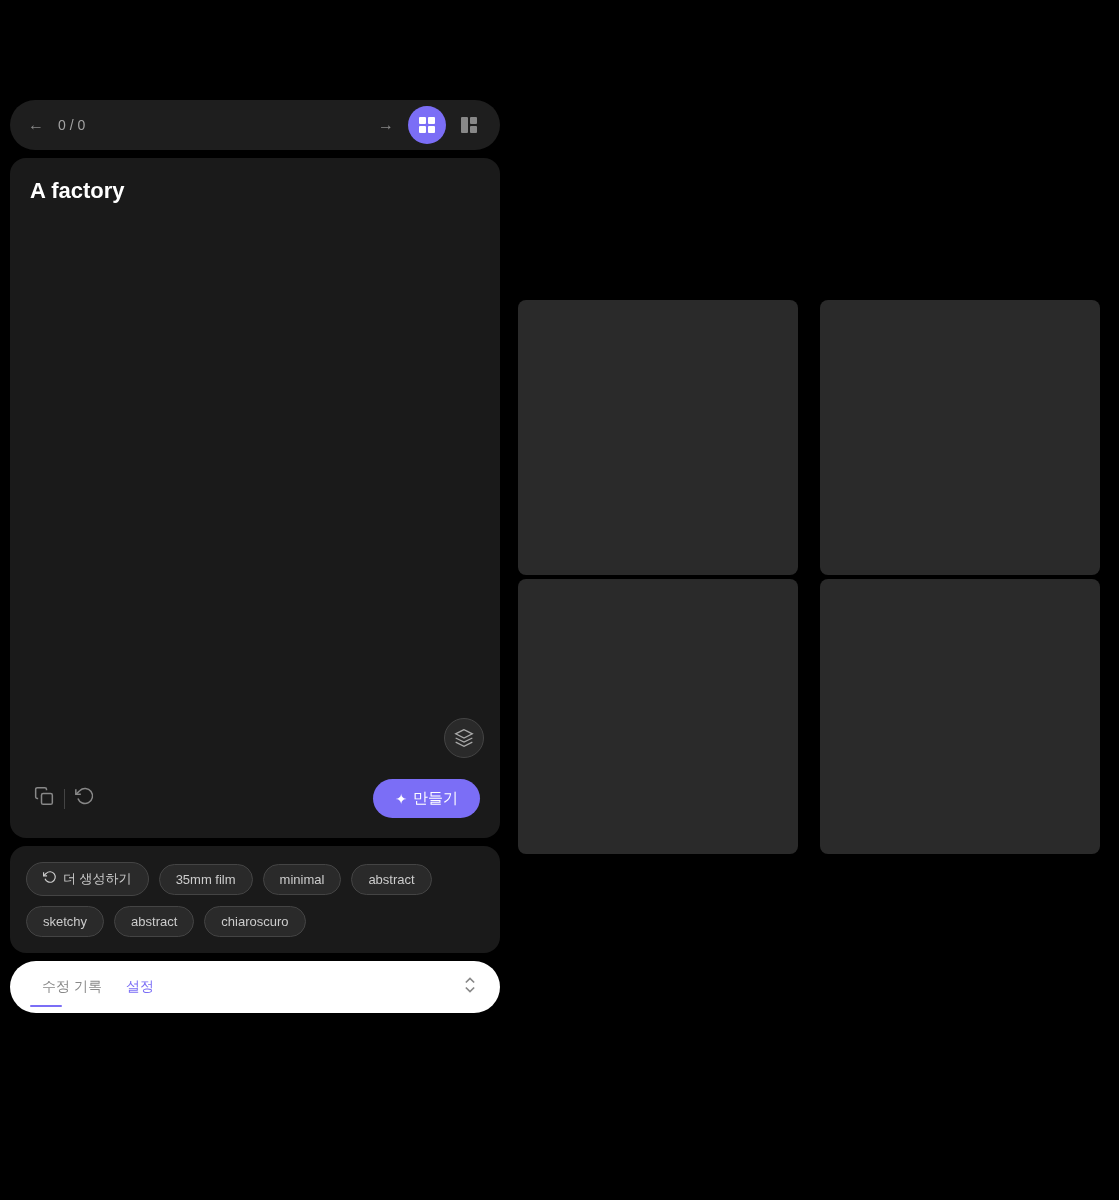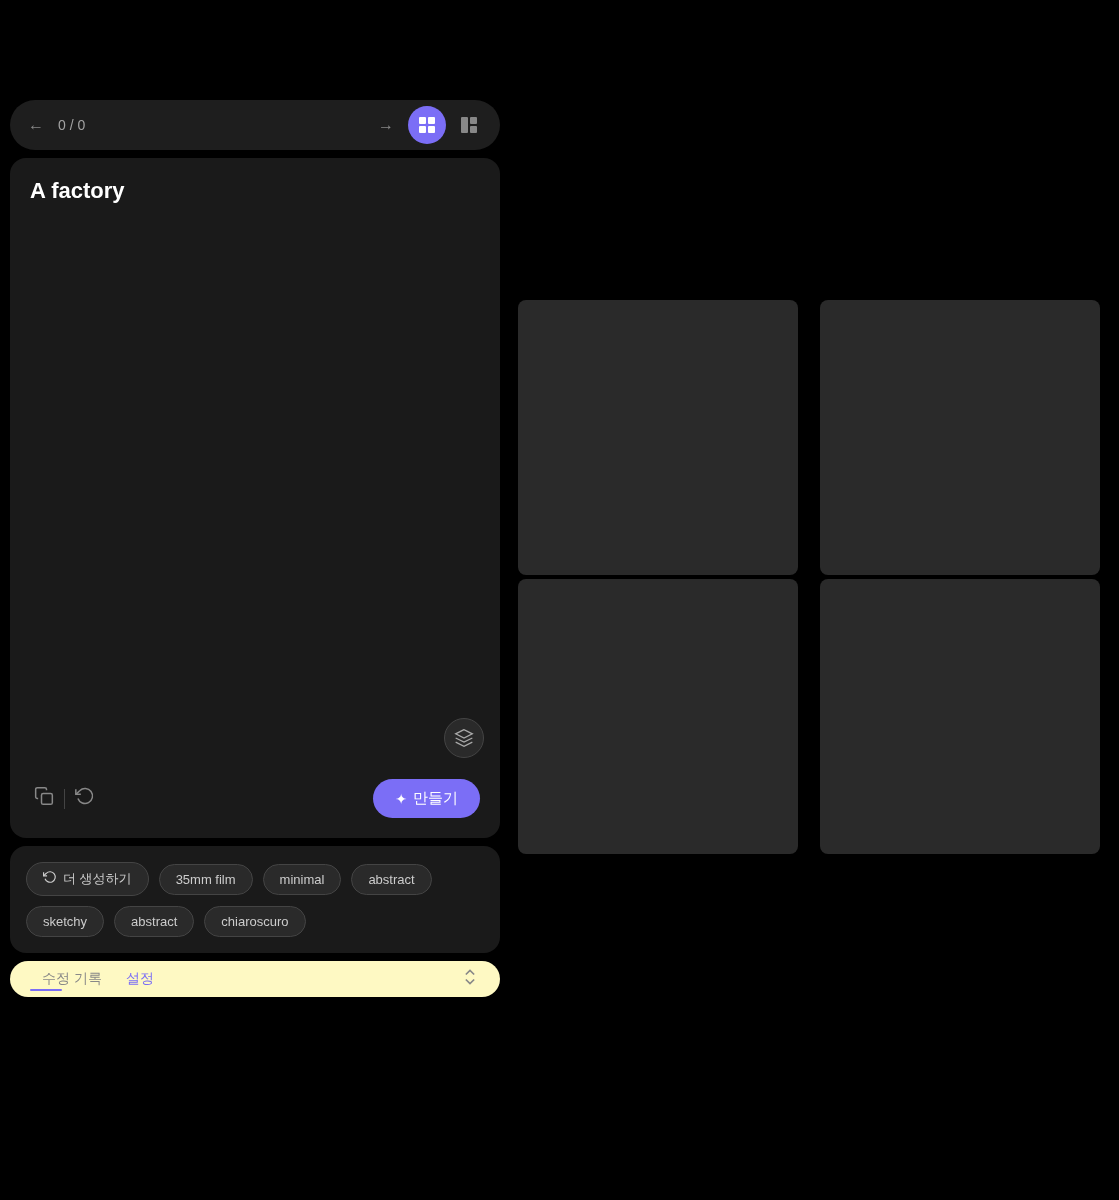--- a/index.html
+++ b/index.html
@@ -189,23 +189,23 @@
       align-items: flex-start;
       gap: 6px;
     }
 
     .chip.regenerate {
       color: #ccc;
     }
 
     
     .bottom-tabs {
-      background-color: #fef9c3;
+      background-color: #ffffff;
       border-radius: 30px;
-      height: 36px;
+      height: 52px;
       display: flex;
       align-items: center;
       padding: 0 20px;
       position: relative;
     }
 
     .tab-item {
       font-size: 14px;
       color: #888;
       cursor: pointer;

